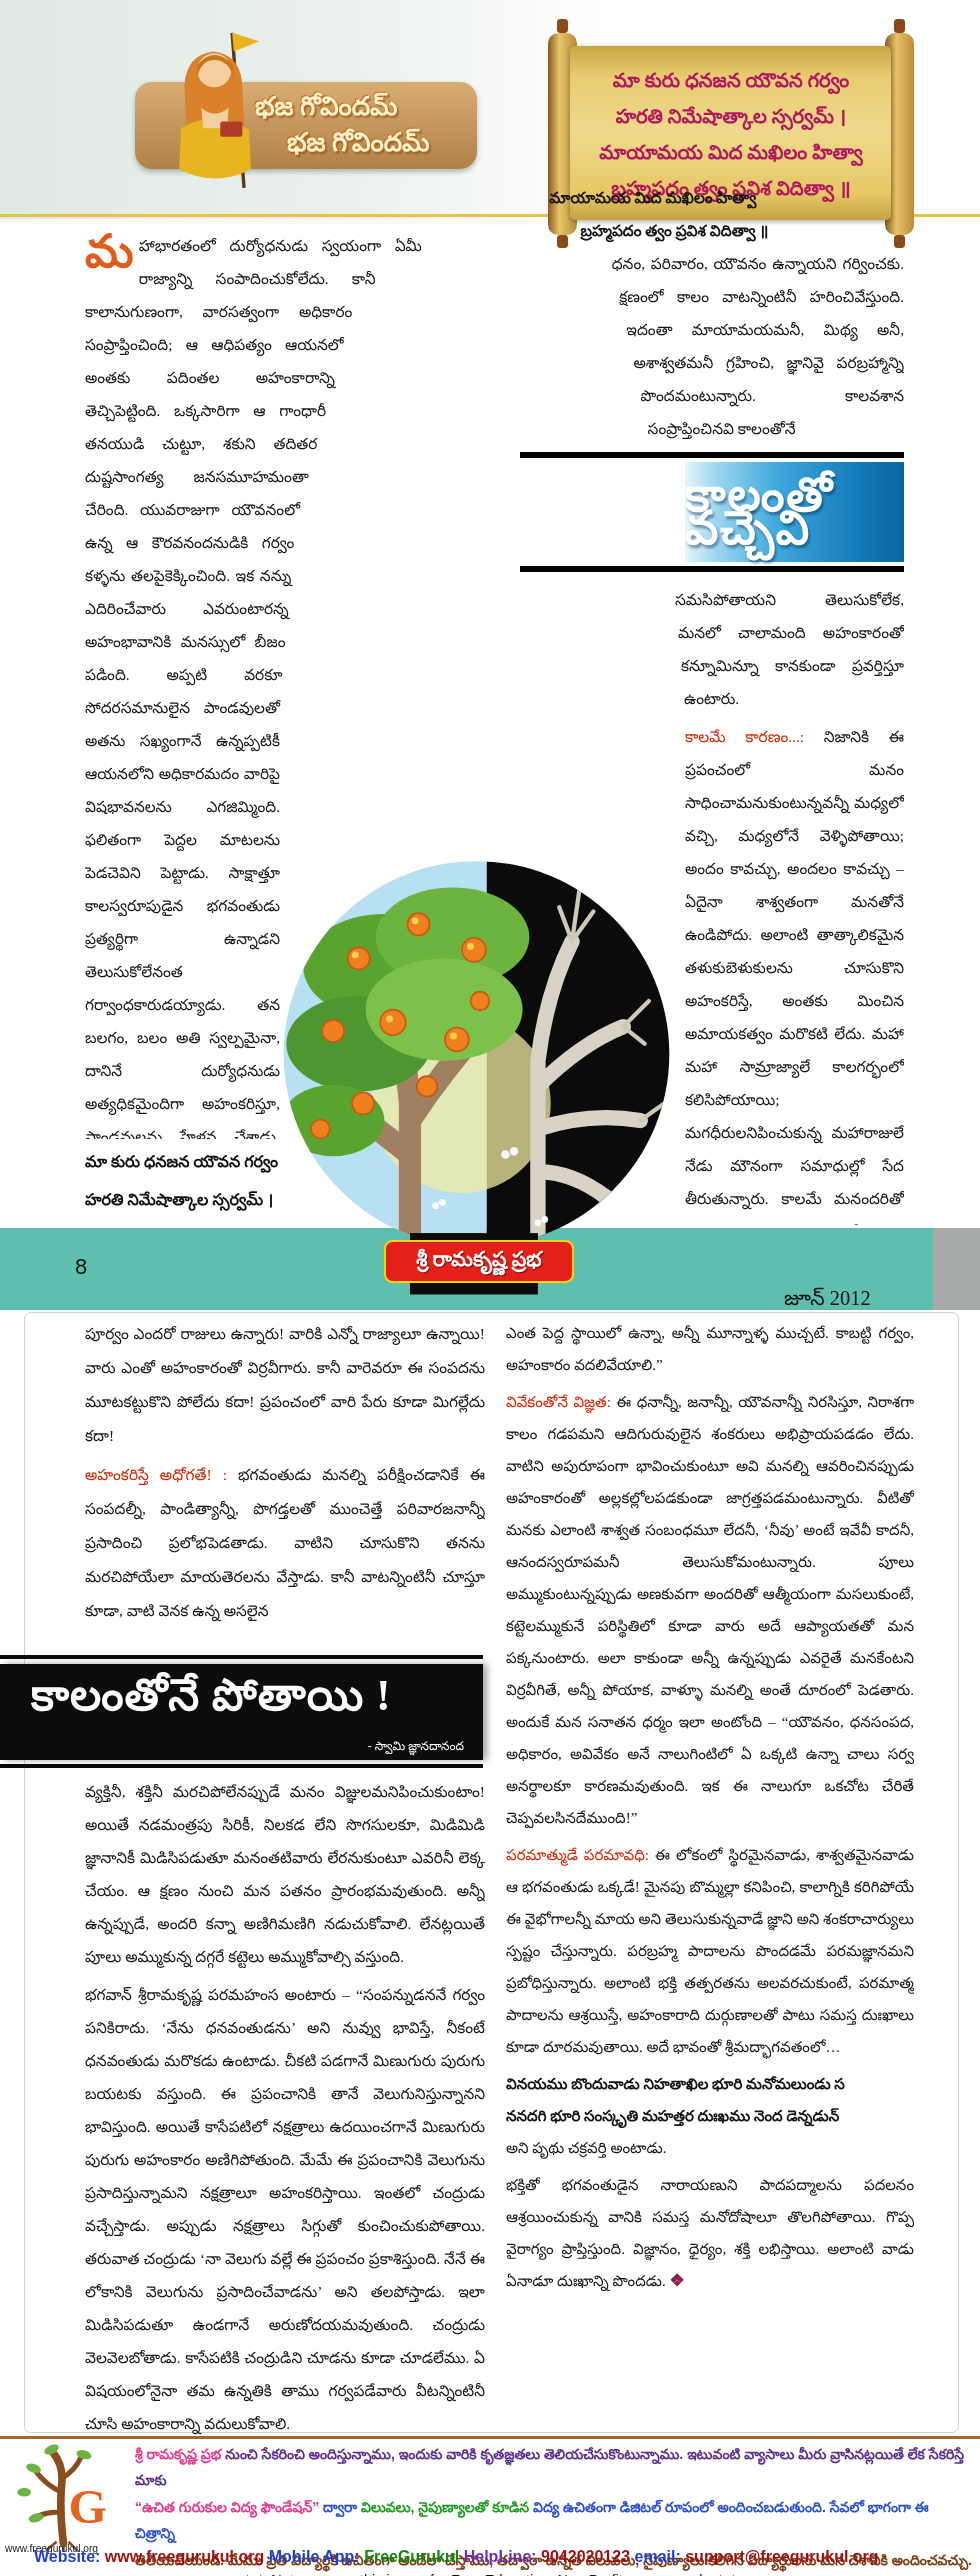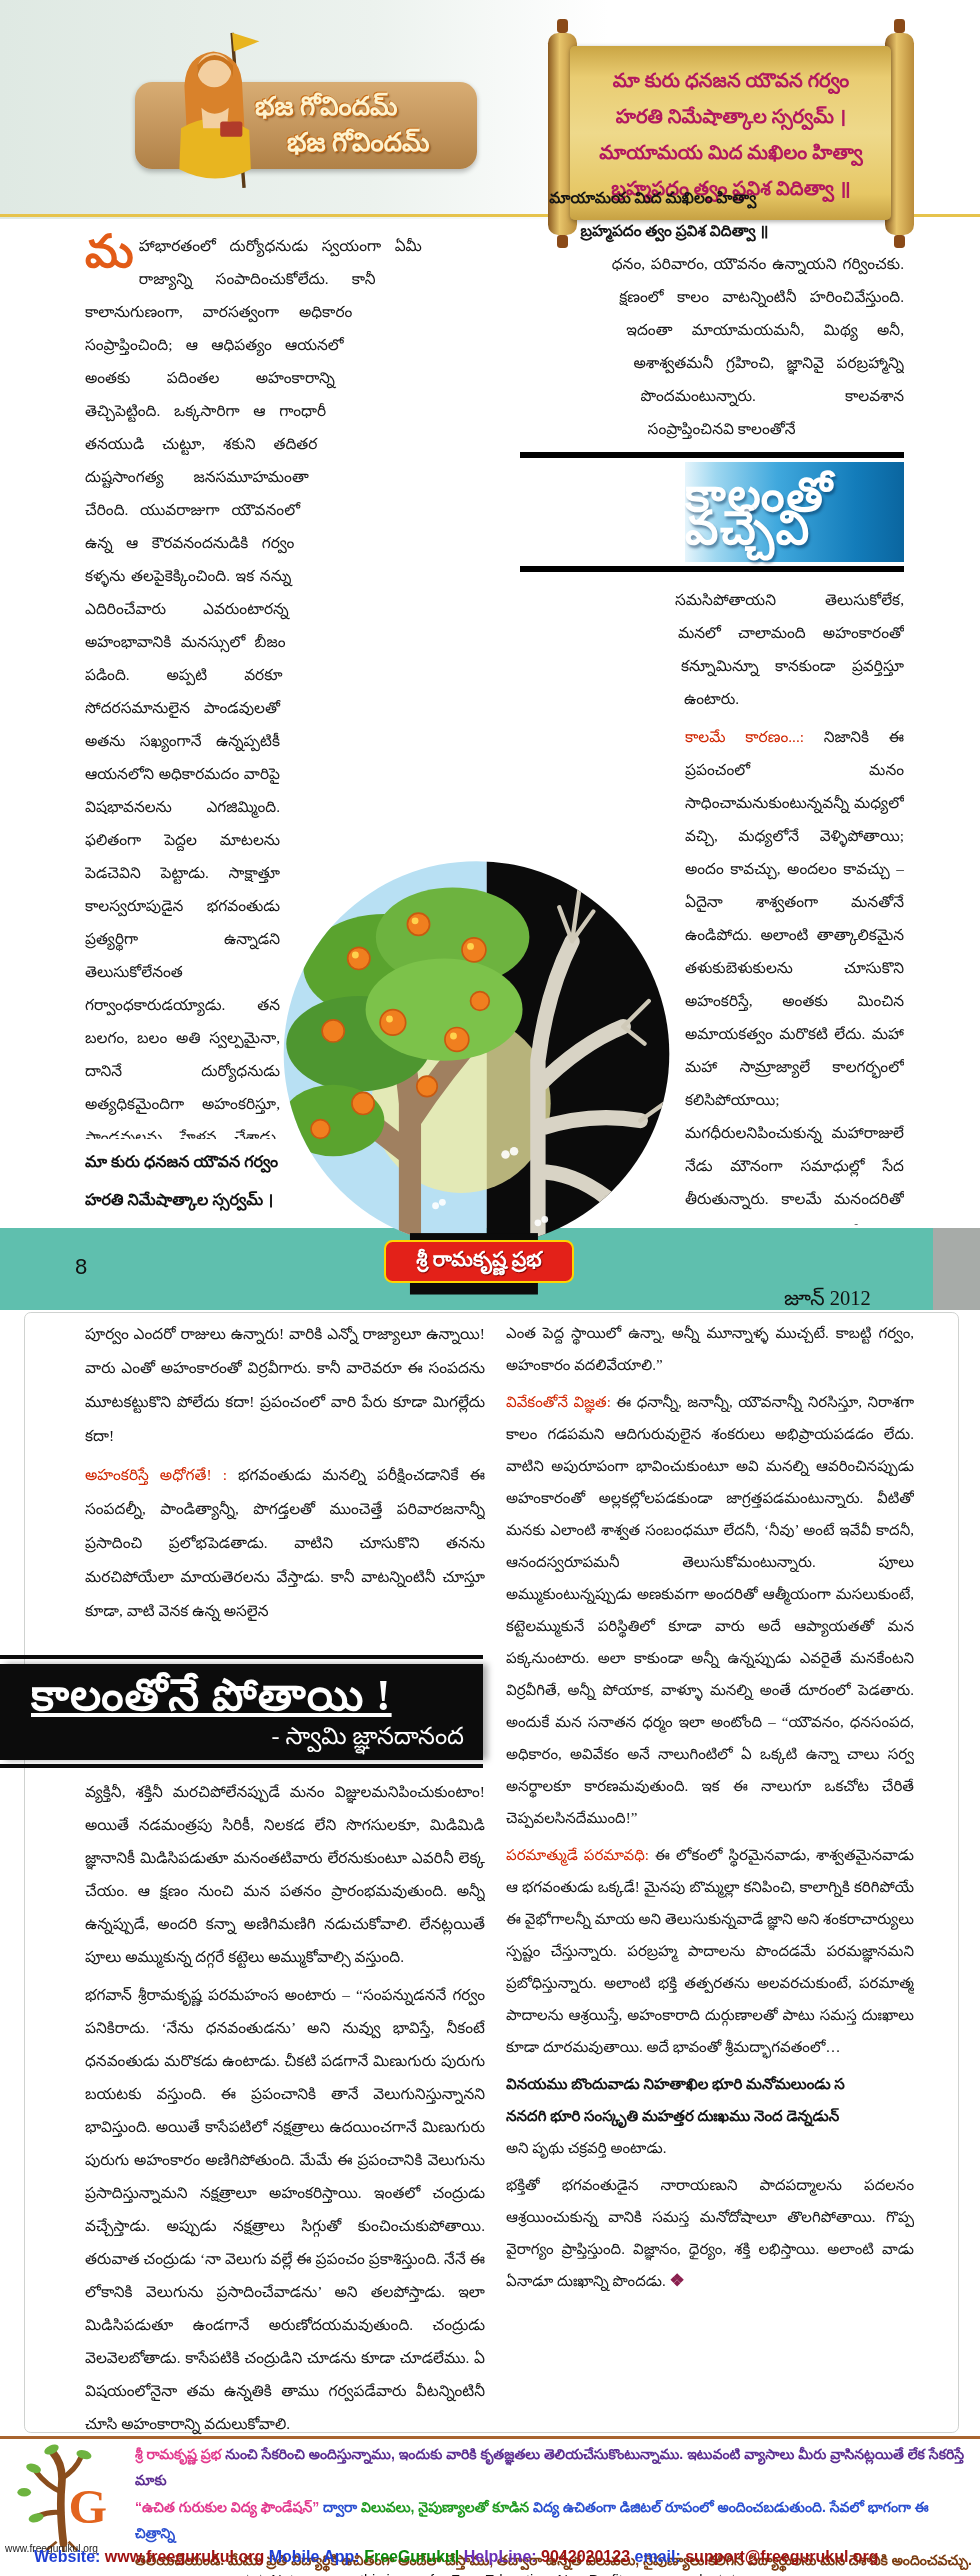--- a/index.html
+++ b/index.html
@@ -74,22 +74,22 @@
     font-size:15.4px;line-height:33px;color:#141414;text-align:justify;}
   .a2-right{position:absolute;left:506px;top:1317px;width:408px;height:1124px;overflow:hidden;
     font-size:15px;line-height:32px;color:#141414;text-align:justify;}
   .a2-verse{font-weight:bold;}
   .end-mark{color:#8a1f4e;font-weight:bold;font-size:17px;}
 
   .banner-black{position:absolute;left:0;top:1655px;width:483px;z-index:5;}
   .kb-line{height:4.3px;background:#0c0c0c;}
   .kb-main{margin:4.3px 0;background:#0c0c0c;height:96px;position:relative;
     box-shadow:5.1px 0 6.8px rgba(0,0,0,.35);}
-  .kb-title{position:absolute;left:31px;top:6.8px;color:#ffffff;font-size:44px;font-weight:bold;letter-spacing:0.9px;text-decoration:underline;}
-  .kb-byline{position:absolute;right:19px;bottom:3.4px;color:#ffffff;font-size:24px;}
+  .kb-title{position:absolute;left:31px;top:6.8px;color:#ffffff;font-size:44px;font-weight:bold;letter-spacing:0.9px;}
+  .kb-byline{position:absolute;right:19px;bottom:3.4px;color:#ffffff;font-size:12px;}
 
   
   .footer-rule{position:absolute;left:0;top:2436px;width:981px;height:2.6px;background:#a8642f;}
   .footer{position:absolute;left:0;top:2439px;width:981px;height:137px;background:#fff;
     font-family:"Liberation Sans",sans-serif;}
   .f-logo{position:absolute;left:12px;top:1.7px;width:120px;height:111px;}
   .f-logo-url{position:absolute;left:5.1px;top:104px;font-size:10.2px;color:#222;width:128px;}
   .f-lines{position:absolute;left:135px;top:1.7px;width:837px;font-size:14px;line-height:26.5px;font-weight:bold;}
   .fl1-a{color:#e23a8e;} .fl1-b{color:#2a4fd0;} .fl1-c{color:#1f9a1f;} .fl1-d{color:#2a4fd0;}
   .fl2-a{color:#e23a8e;} .fl2-b{color:#5b2d91;}

